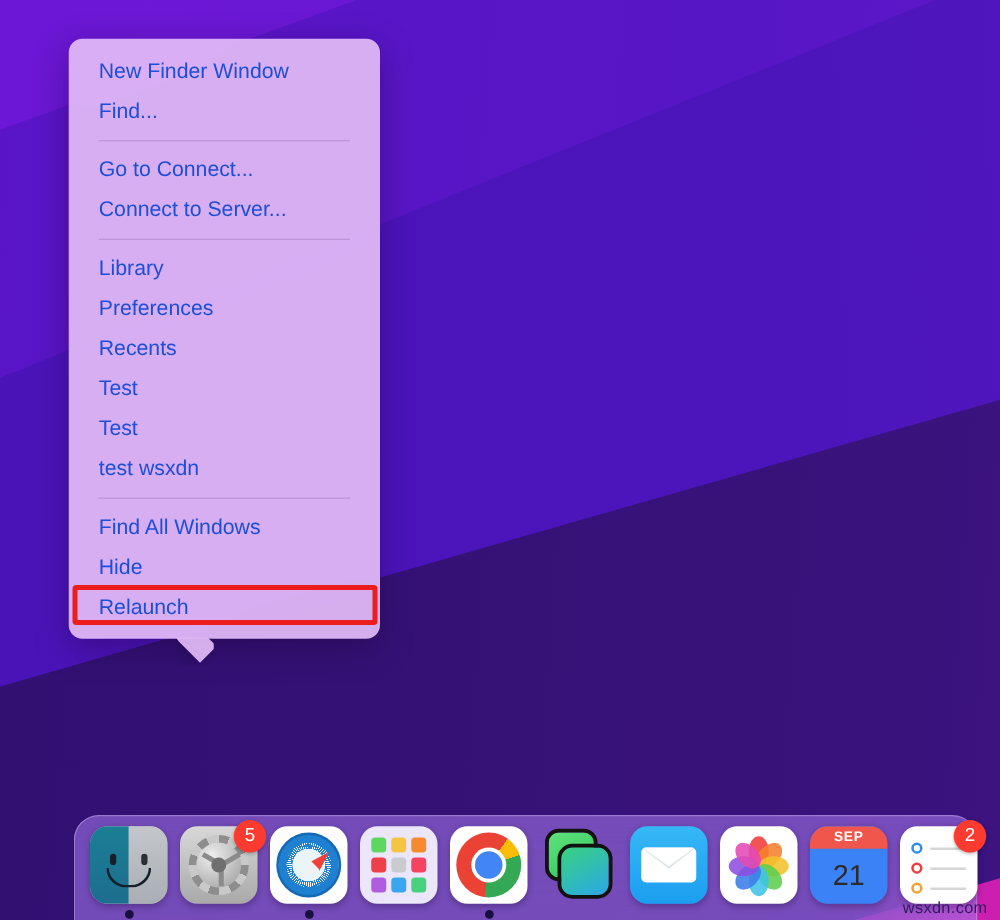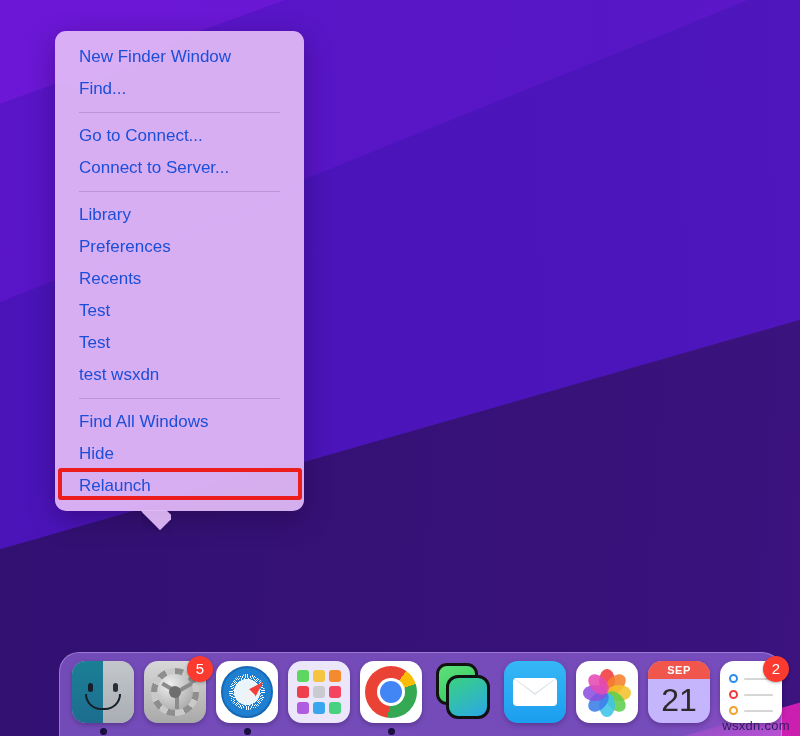--- a/index.html
+++ b/index.html
@@ -223,25 +223,25 @@
      border-left:22px solid transparent; border-right:22px solid transparent; border-top:17px solid #dfe4e8; }
   .ic-mail .flapW { position:absolute; left:1px; top:0; width:0; height:0;
      border-left:21px solid transparent; border-right:21px solid transparent; border-top:15px solid #ffffff; }
 
   
   .ic-photos { background:#fff; border-radius:14px; }
   .ic-photos .pet { position:absolute; left:23px; top:8px; width:16px; height:24px; border-radius:50%;
      transform-origin:50% 100%; opacity:0.88; }
 
   
-  .ic-cal { background:#c4b5fd; border-radius:14px; overflow:hidden; }
+  .ic-cal { background:#3b82f6; border-radius:14px; overflow:hidden; }
   .ic-cal .hdr { position:absolute; left:0; top:0; width:100%; height:18px; background:#f0564c;
      color:#fff; font-size:11px; font-weight:bold; text-align:center; line-height:18px; letter-spacing:0.5px; }
   .ic-cal .day { position:absolute; left:0; top:17px; width:100%; height:45px; color:#2b2b2b;
-     font-size:32px; text-align:center; line-height:44px; }
+     font-size:23px; text-align:center; line-height:44px; }
 
   
   .ic-rem { background:#fff; border-radius:14px; padding:13px 9px; }
   .ic-rem .row { display:flex; align-items:center; margin-bottom:7px; }
   .ic-rem .bullet { width:9px; height:9px; border-radius:50%; border:2.5px solid; box-sizing:border-box; margin-right:6px; }
   .ic-rem .line { flex:1; height:2px; background:#d6d6d6; border-radius:1px; }
 
   
   #watermark {
     position:absolute;

